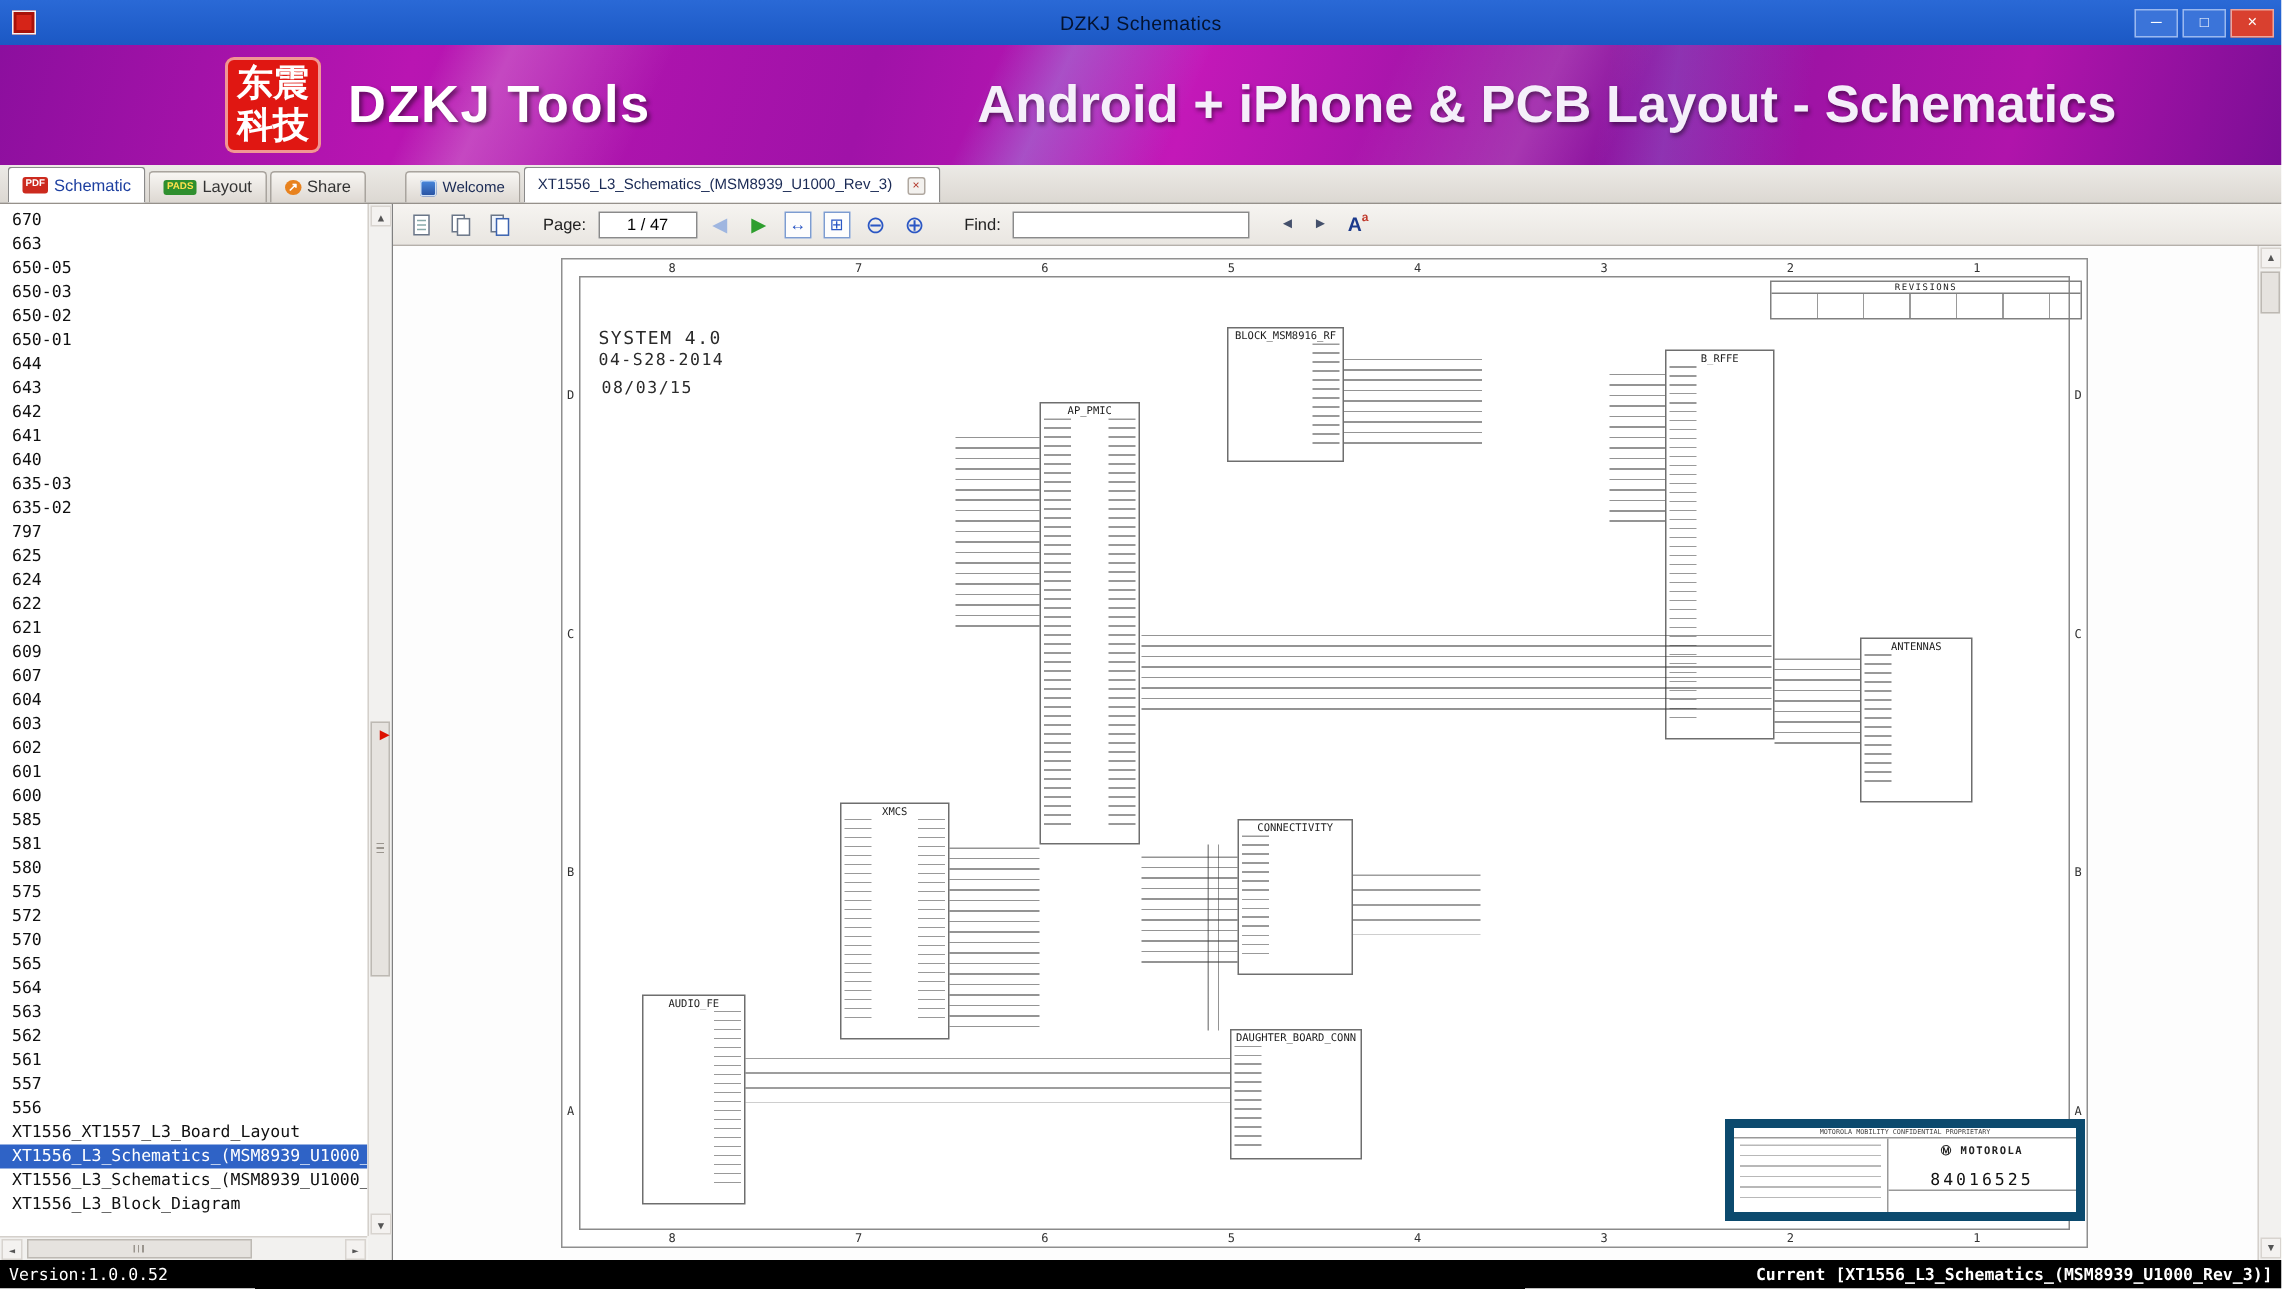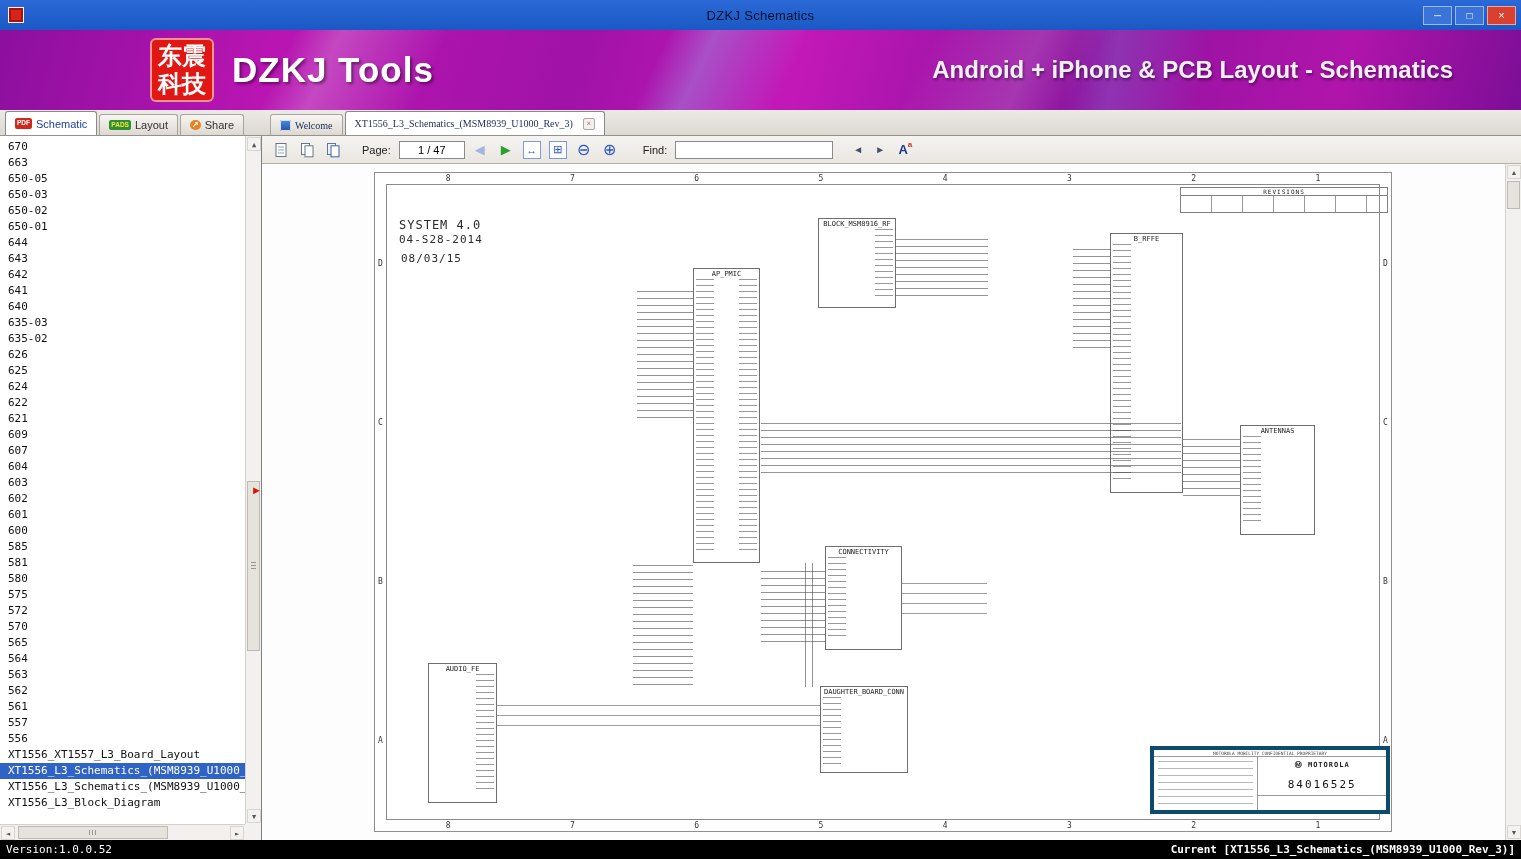--- a/index.html
+++ b/index.html
@@ -27,38 +27,38 @@
             background:
               linear-gradient(115deg, transparent 19%, rgba(255,255,255,.22) 22%, transparent 29%),
               linear-gradient(115deg, transparent 43%, rgba(140,230,255,.28) 46%, transparent 52%),
               linear-gradient(295deg, transparent 29%, rgba(255,255,255,.15) 33%, transparent 40%),
               linear-gradient(100deg, transparent 70%, rgba(120,200,255,.18) 73%, transparent 79%); }
   .logo { width:64px; height:64px; background:#e01712; border-radius:6px; color:#fff;
           display:flex; flex-direction:column; align-items:center; justify-content:center;
           font-weight:bold; font-size:24px; line-height:1.15; box-shadow:inset 0 0 0 2px rgba(255,255,255,.55); z-index:1; }
   .brand { margin-left:18px; color:#fff; font-size:35px; font-weight:bold; letter-spacing:1px;
            text-shadow:2px 2px 3px rgba(0,0,0,.45); z-index:1; }
-  .tagline { margin-left:auto; margin-right:68px; color:#f5effa; font-size:24px; font-weight:bold;
+  .tagline { margin-left:auto; margin-right:110px; color:#f5effa; font-size:35px; font-weight:bold;
              text-shadow:1px 2px 3px rgba(0,0,0,.45); z-index:1; }
 
   
   .tabbar { height:26px; flex:0 0 auto; background:linear-gradient(#eceae6,#dcd8d2);
             border-bottom:1px solid #96918b; display:flex; align-items:flex-end; padding-left:5px; }
   .tool-tabs { width:257px; display:flex; align-items:flex-end; }
   .doc-tabs { display:flex; align-items:flex-end; margin-left:8px; }
   .tool-tab, .doc-tab { height:21px; display:inline-flex; align-items:center; gap:4px; padding:0 9px;
             margin-right:2px; border:1px solid #a9a49e; border-bottom:none; border-radius:3px 3px 0 0;
             background:linear-gradient(#f8f6f3,#ddd8d2); font-size:11px; color:#333; white-space:nowrap; }
   .tool-tab.active, .doc-tab.active { background:#fff; height:24px; border-color:#8a8a8a; }
   .tool-tab[data-index="0"] .tab-label { color:#1d3fa0; }
   .tab-badge { font-size:6.5px; font-weight:bold; padding:2px 2px; border-radius:2px; line-height:1; }
   .tool-tab[data-index="0"] .tab-badge { background:#cc2a1e; color:#fff; }
   .tool-tab[data-index="1"] .tab-badge { background:#2f8f2f; color:#ffe14d; }
   .tool-tab[data-index="2"] .tab-badge { background:#e8821e; color:#fff; border-radius:50%; font-size:8px; padding:1px 2px; }
-  .doc-tab { font-family:Liberation Serif, serif; font-size:10px; color:#1a2a55; }
+  .doc-tab { font-family:Liberation Sans, sans-serif; font-size:10px; color:#1a2a55; }
   .doc-icon { width:11px; height:11px; border-radius:2px; background:linear-gradient(#4a8be0,#274f9e);
               box-shadow:inset 0 0 0 1px #cfe0f5; }
   .tab-close { width:12px; height:12px; border:1px solid #b0a8a0; background:#f3f1ee; color:#b03326;
                font-size:8px; line-height:10px; text-align:center; margin-left:6px; border-radius:2px; }
 
   
   .content { flex:1; display:flex; position:relative; min-height:0; }
 
   
   .sidebar { width:262px; flex:0 0 auto; position:relative; background:#fff; border-right:1px solid #808080;
@@ -134,21 +134,21 @@
           background:repeating-linear-gradient(to bottom, rgba(70,70,70,.55) 0 1px, transparent 1px 6px); }
   .pins.left { left:2px; } .pins.right { right:2px; }
   .wires { position:absolute; background:repeating-linear-gradient(to bottom, rgba(60,60,60,.55) 0 1px, transparent 1px 7px); }
   .wires.sparse { background:repeating-linear-gradient(to bottom, rgba(60,60,60,.5) 0 1px, transparent 1px 10px); }
   .wires-v { position:absolute; background:repeating-linear-gradient(to right, rgba(60,60,60,.55) 0 1px, transparent 1px 7px); }
   .rev-box { position:absolute; left:805px; top:14px; width:208px; height:26px; border:1px solid #808080; }
   .rev-title { font-size:6px; text-align:center; border-bottom:1px solid #808080; height:8px; line-height:8px;
                letter-spacing:1px; color:#222; }
   .rev-cols { position:absolute; left:0; right:0; top:8px; bottom:0;
               background:repeating-linear-gradient(to right, transparent 0 30px, #9a9a9a 30px 31px); }
-  .tb-box { position:absolute; left:775px; top:573px; width:240px; height:68px; border:4px solid #0c4a6e; background:#fff; }
+  .tb-box { position:absolute; left:775px; top:573px; width:240px; height:68px; border:6px solid #0c4a6e; background:#fff; }
   .tb-conf { font-size:4.5px; text-align:center; color:#444; border-bottom:1px solid #999; height:7px;
              line-height:7px; overflow:hidden; white-space:nowrap; }
   .tb-body { position:absolute; top:7px; bottom:0; left:0; right:0; display:flex; }
   .tb-leftcol { width:45%; border-right:1px solid #999; position:relative; }
   .tb-leftcol::after { content:""; position:absolute; top:4px; left:4px; right:4px; bottom:4px;
              background:repeating-linear-gradient(to bottom, rgba(0,0,0,.28) 0 1px, transparent 1px 7px); }
   .tb-rightcol { flex:1; text-align:center; position:relative; }
   .tb-company { font-size:7px; font-weight:bold; margin-top:3px; color:#222; letter-spacing:1px; }
   .tb-number { font-size:11px; letter-spacing:2px; margin-top:8px; color:#111; }
   .tb-rule { position:absolute; left:0; right:0; bottom:14px; border-top:1px solid #999; }
@@ -241,21 +241,21 @@
           <div class="side-item" data-index="8">642</div>
 
           <div class="side-item" data-index="9">641</div>
 
           <div class="side-item" data-index="10">640</div>
 
           <div class="side-item" data-index="11">635-03</div>
 
           <div class="side-item" data-index="12">635-02</div>
 
-          <div class="side-item" data-index="13">626</div>
+          <div class="side-item" data-index="13">797</div>
 
           <div class="side-item" data-index="14">625</div>
 
           <div class="side-item" data-index="15">624</div>
 
           <div class="side-item" data-index="16">622</div>
 
           <div class="side-item" data-index="17">621</div>
 
           <div class="side-item" data-index="18">609</div>
@@ -426,20 +426,25 @@
             <div class="pins left"></div>
           </div>
           <div class="blk" style="left:865px;top:252px;width:75px;height:110px;">
             <div class="blk-label">ANTENNAS</div>
             <div class="pins left"></div>
           </div>
           <div class="blk" style="left:450px;top:373px;width:77px;height:104px;padding-left:46px;">
             <div class="blk-label">CONNECTIVITY</div>
             <div class="pins left"></div>
           </div>
+          <div class="blk" style="left:185px;top:362px;width:73px;height:158px;">
+            <div class="blk-label">XMCS</div>
+            <div class="pins left"></div>
+            <div class="pins right"></div>
+          </div>
           <div class="blk" style="left:445px;top:513px;width:88px;height:87px;">
             <div class="blk-label">DAUGHTER_BOARD_CONN</div>
             <div class="pins left"></div>
           </div>
           <div class="blk" style="left:53px;top:490px;width:69px;height:140px;">
             <div class="blk-label">AUDIO_FE</div>
             <div class="pins right"></div>
           </div>
 
           <div class="wires" style="left:262px;top:118px;width:56px;height:132px;"></div>

